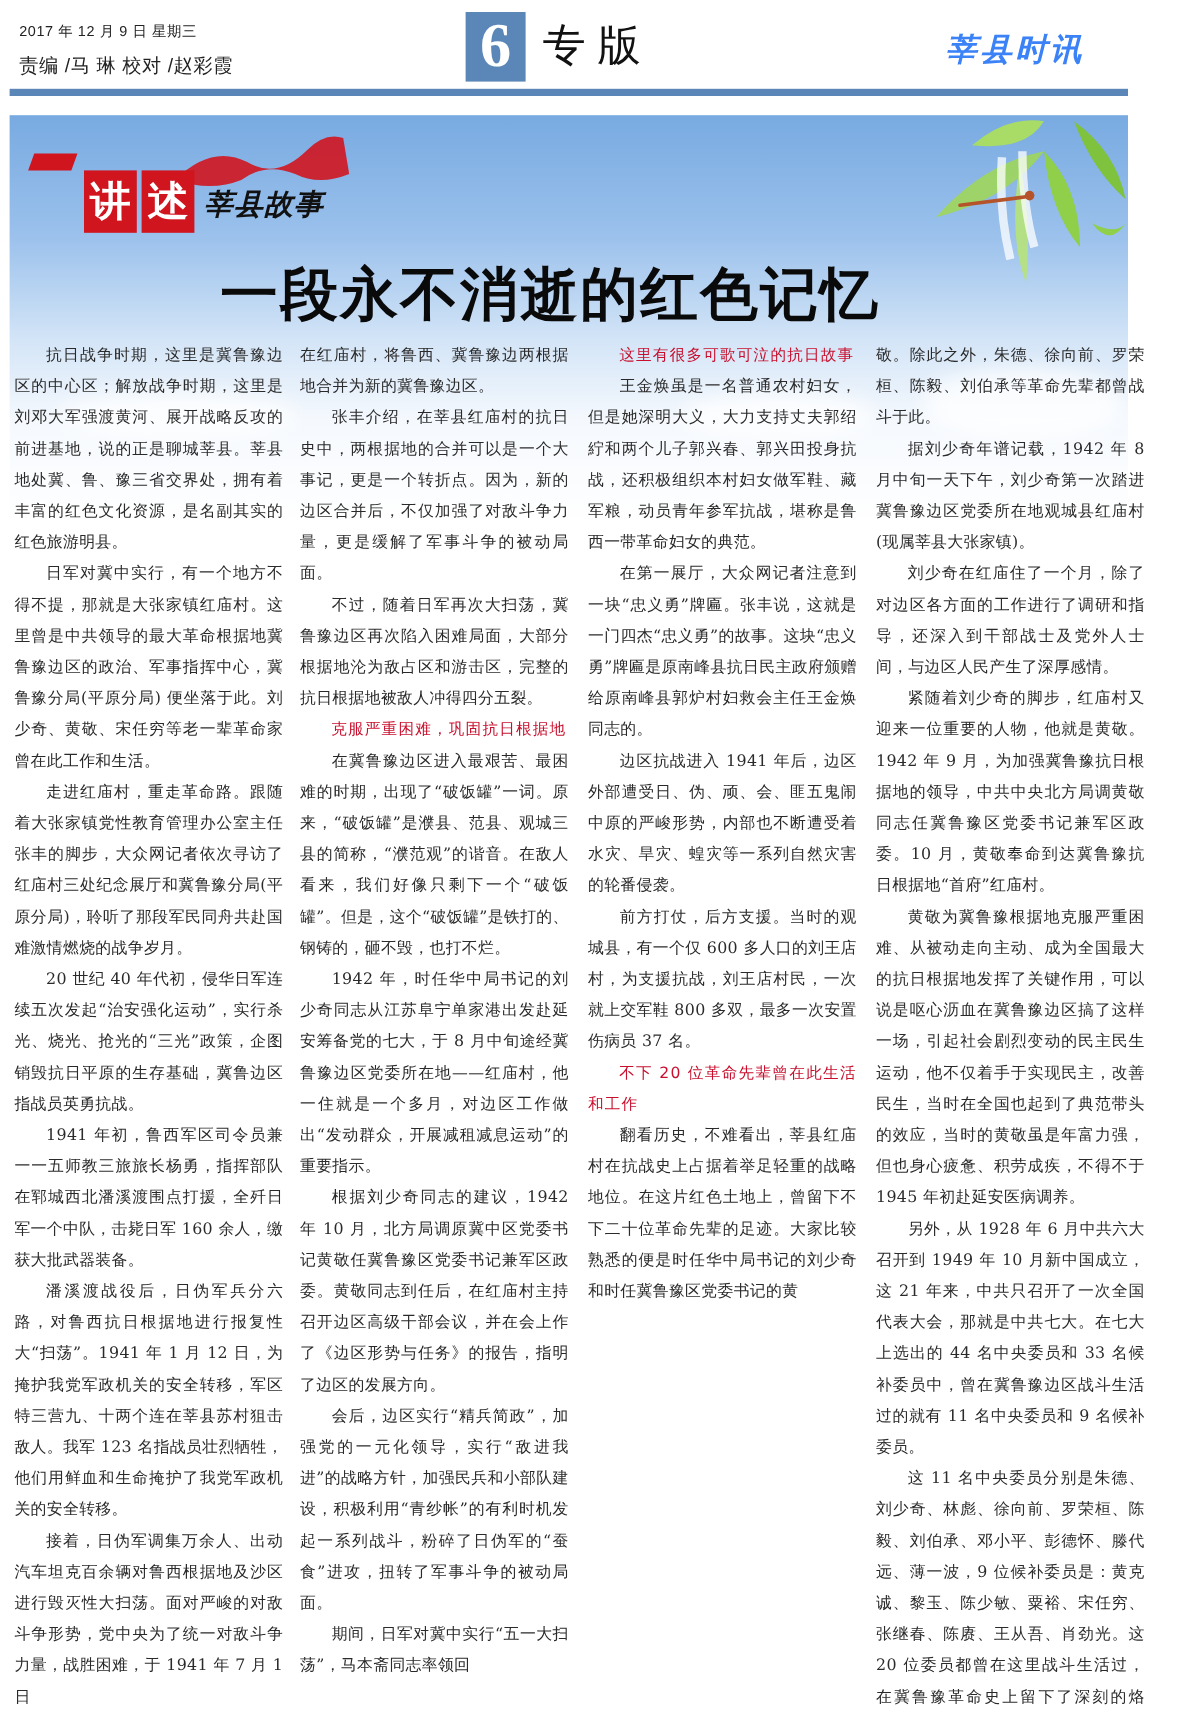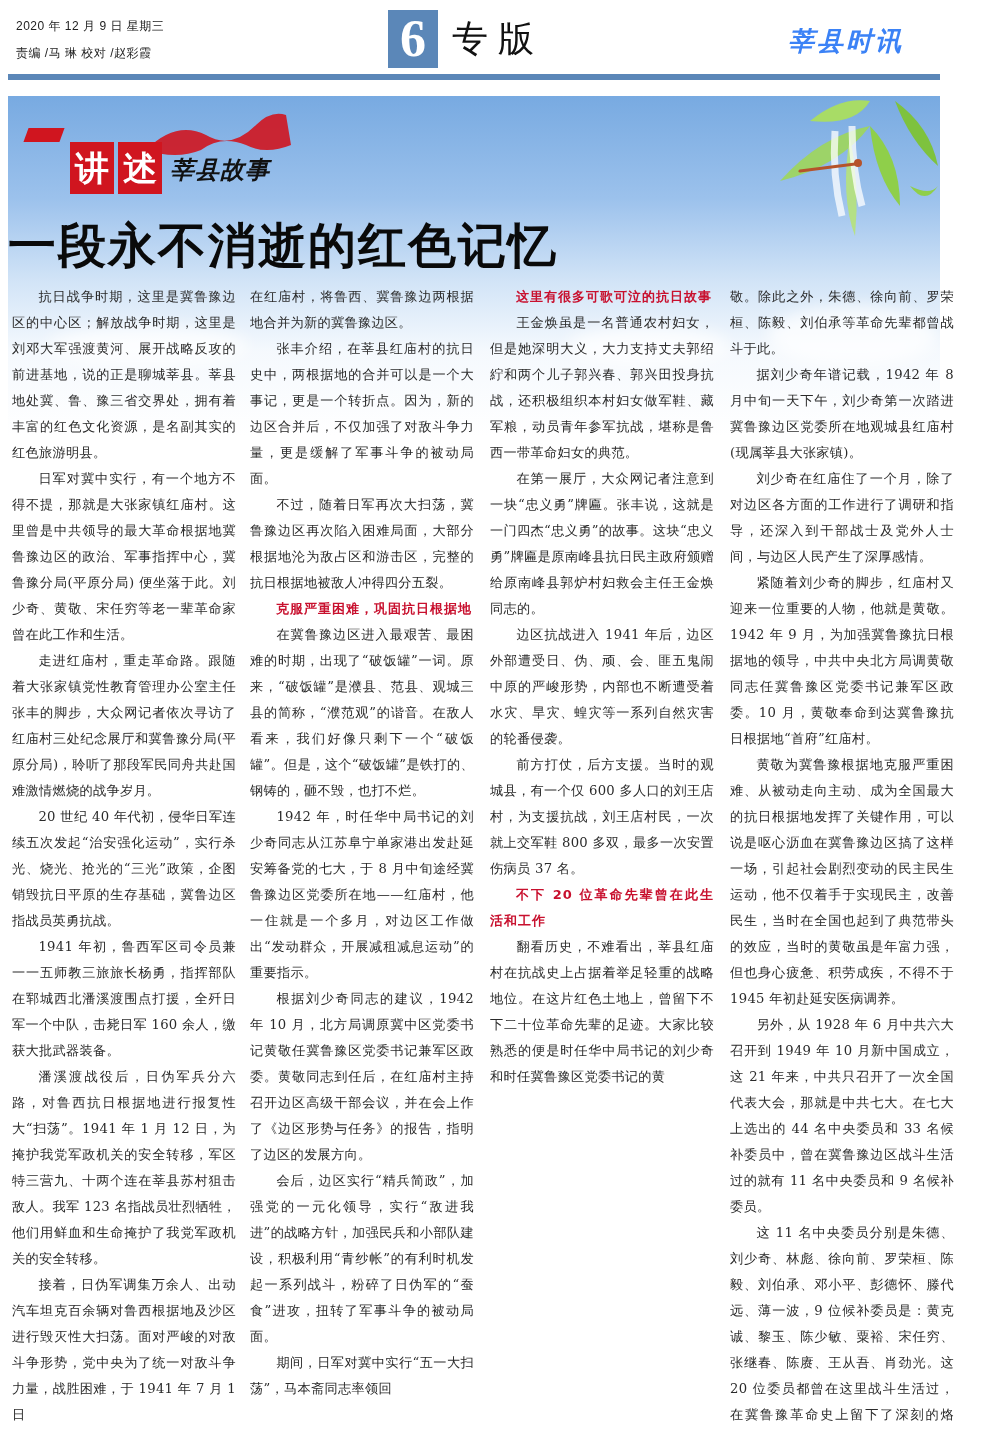--- a/index.html
+++ b/index.html
@@ -4,54 +4,54 @@
 <style>
   html, body { margin: 0; padding: 0; }
   body {
     width: 985px; height: 1431px; overflow: hidden;
     background: #ffffff; position: relative;
     font-family: "DejaVu Serif", "Liberation Serif", serif;
     color: #2a2a2a;
   }
   .masthead { position: absolute; left: 0; top: 0; width: 985px; height: 80px; }
   .mh-date { position: absolute; left: 16px; top: 18px; font-family: "Liberation Sans", sans-serif; font-size: 12px; color: #222; letter-spacing: 0.5px; }
-  .mh-editor { position: absolute; left: 16px; top: 45px; font-family: "Liberation Sans", sans-serif; font-size: 12px; color: #222; letter-spacing: 0.5px; }
+  .mh-editor { position: absolute; left: 16px; top: 45px; font-family: "Liberation Sans", sans-serif; font-size: 16px; color: #222; letter-spacing: 0.5px; }
   .mh-page { position: absolute; left: 388px; top: 10px; width: 50px; height: 58px; background: #5b87b8; color: #fff; font-family: "Liberation Serif", serif; font-weight: bold; font-size: 52px; line-height: 58px; text-align: center; }
   .mh-section { position: absolute; left: 452px; top: 12px; font-family: "DejaVu Sans", sans-serif; font-size: 36px; letter-spacing: 10px; color: #111; line-height: 54px; }
   .mh-brand { position: absolute; left: 788px; top: 24px; font-family: "DejaVu Serif", serif; font-weight: bold; font-style: italic; font-size: 26px; color: #3b82f6; letter-spacing: 3px; }
   .mh-rule { position: absolute; left: 8px; top: 74px; width: 932px; height: 6px; background: #5b87b8; }
 
   .banner { position: absolute; left: 8px; top: 96px; width: 932px; height: 340px;
     background: linear-gradient(180deg, rgba(120,170,225,1) 0%, rgba(150,190,235,0.95) 30%, rgba(200,222,245,0.8) 55%, rgba(235,243,252,0.5) 75%, rgba(255,255,255,0) 100%);
     overflow: hidden; }
   .banner-cloud { position: absolute; border-radius: 50%; background: rgba(255,255,255,0.75); filter: blur(8px); }
   .banner-leaves { position: absolute; right: 0; top: 0; width: 180px; height: 190px; }
   .logo { position: absolute; left: 18px; top: 14px; width: 290px; height: 90px; }
   .logo-quote { position: absolute; left: 0; top: 18px; width: 36px; height: 14px; background: #d0151f; transform: skewX(-20deg); }
   .logo-box { position: absolute; top: 32px; width: 44px; height: 52px; background: #d0151f; color: #fff; font-family: "DejaVu Sans", sans-serif; font-weight: bold; font-size: 34px; line-height: 52px; text-align: center; }
   .logo-box.b1 { left: 44px; }
   .logo-box.b2 { left: 92px; }
   .logo-ribbon { position: absolute; left: 120px; top: 0px; width: 150px; height: 50px; }
   .logo-sub { position: absolute; left: 144px; top: 44px; font-family: "DejaVu Sans", sans-serif; font-weight: bold; font-size: 24px; color: #111; letter-spacing: 1px; font-style: italic; }
-  .headline { position: absolute; left: 0; top: 118px; width: 901px; font-family: "DejaVu Sans", sans-serif; font-weight: bold; font-size: 48px; color: #0a0a0a; letter-spacing: 2px; }
+  .headline { position: absolute; left: 0; top: 118px; width: 901px; text-align: center; font-family: "DejaVu Sans", sans-serif; font-weight: bold; font-size: 48px; color: #0a0a0a; letter-spacing: 2px; }
 
   .col { position: absolute; top: 284px; width: 224px; font-size: 13.2px; line-height: 26px; text-align: justify; letter-spacing: 0.3px; }
   .col p { margin: 0; text-indent: 2em; }
   .col p.cont { text-indent: 0; }
-  .col h3 { margin: 0; text-indent: 2em; color: #c8102e; font-family: "DejaVu Sans", sans-serif; font-weight: bold; font-size: 13px; line-height: 26px; letter-spacing: 1px; }
+  .col h3 { margin: 0; text-indent: 2em; color: #c8102e; font-family: "DejaVu Sans", sans-serif; font-weight: normal; font-size: 13px; line-height: 26px; letter-spacing: 1px; }
   .c1 { left: 12px; }
   .c2 { left: 250px; }
   .c3 { left: 490px; }
   .c4 { left: 730px; }
 </style>
 </head>
 <body>
 
 <div class="masthead">
-  <div class="mh-date">2020 年 12 月 9 日  星期三</div>
+  <div class="mh-date">2017 年 12 月 9 日  星期三</div>
   <div class="mh-editor">责编 /马  琳    校对 /赵彩霞</div>
   <div class="mh-page">6</div>
   <div class="mh-section">专版</div>
   <div class="mh-brand">莘县时讯</div>
   <div class="mh-rule"></div>
 </div>
 
 <div class="banner">
   <div class="banner-cloud" style="left:560px;top:230px;width:160px;height:40px;"></div>
   <div class="banner-cloud" style="left:760px;top:210px;width:170px;height:60px;"></div>

